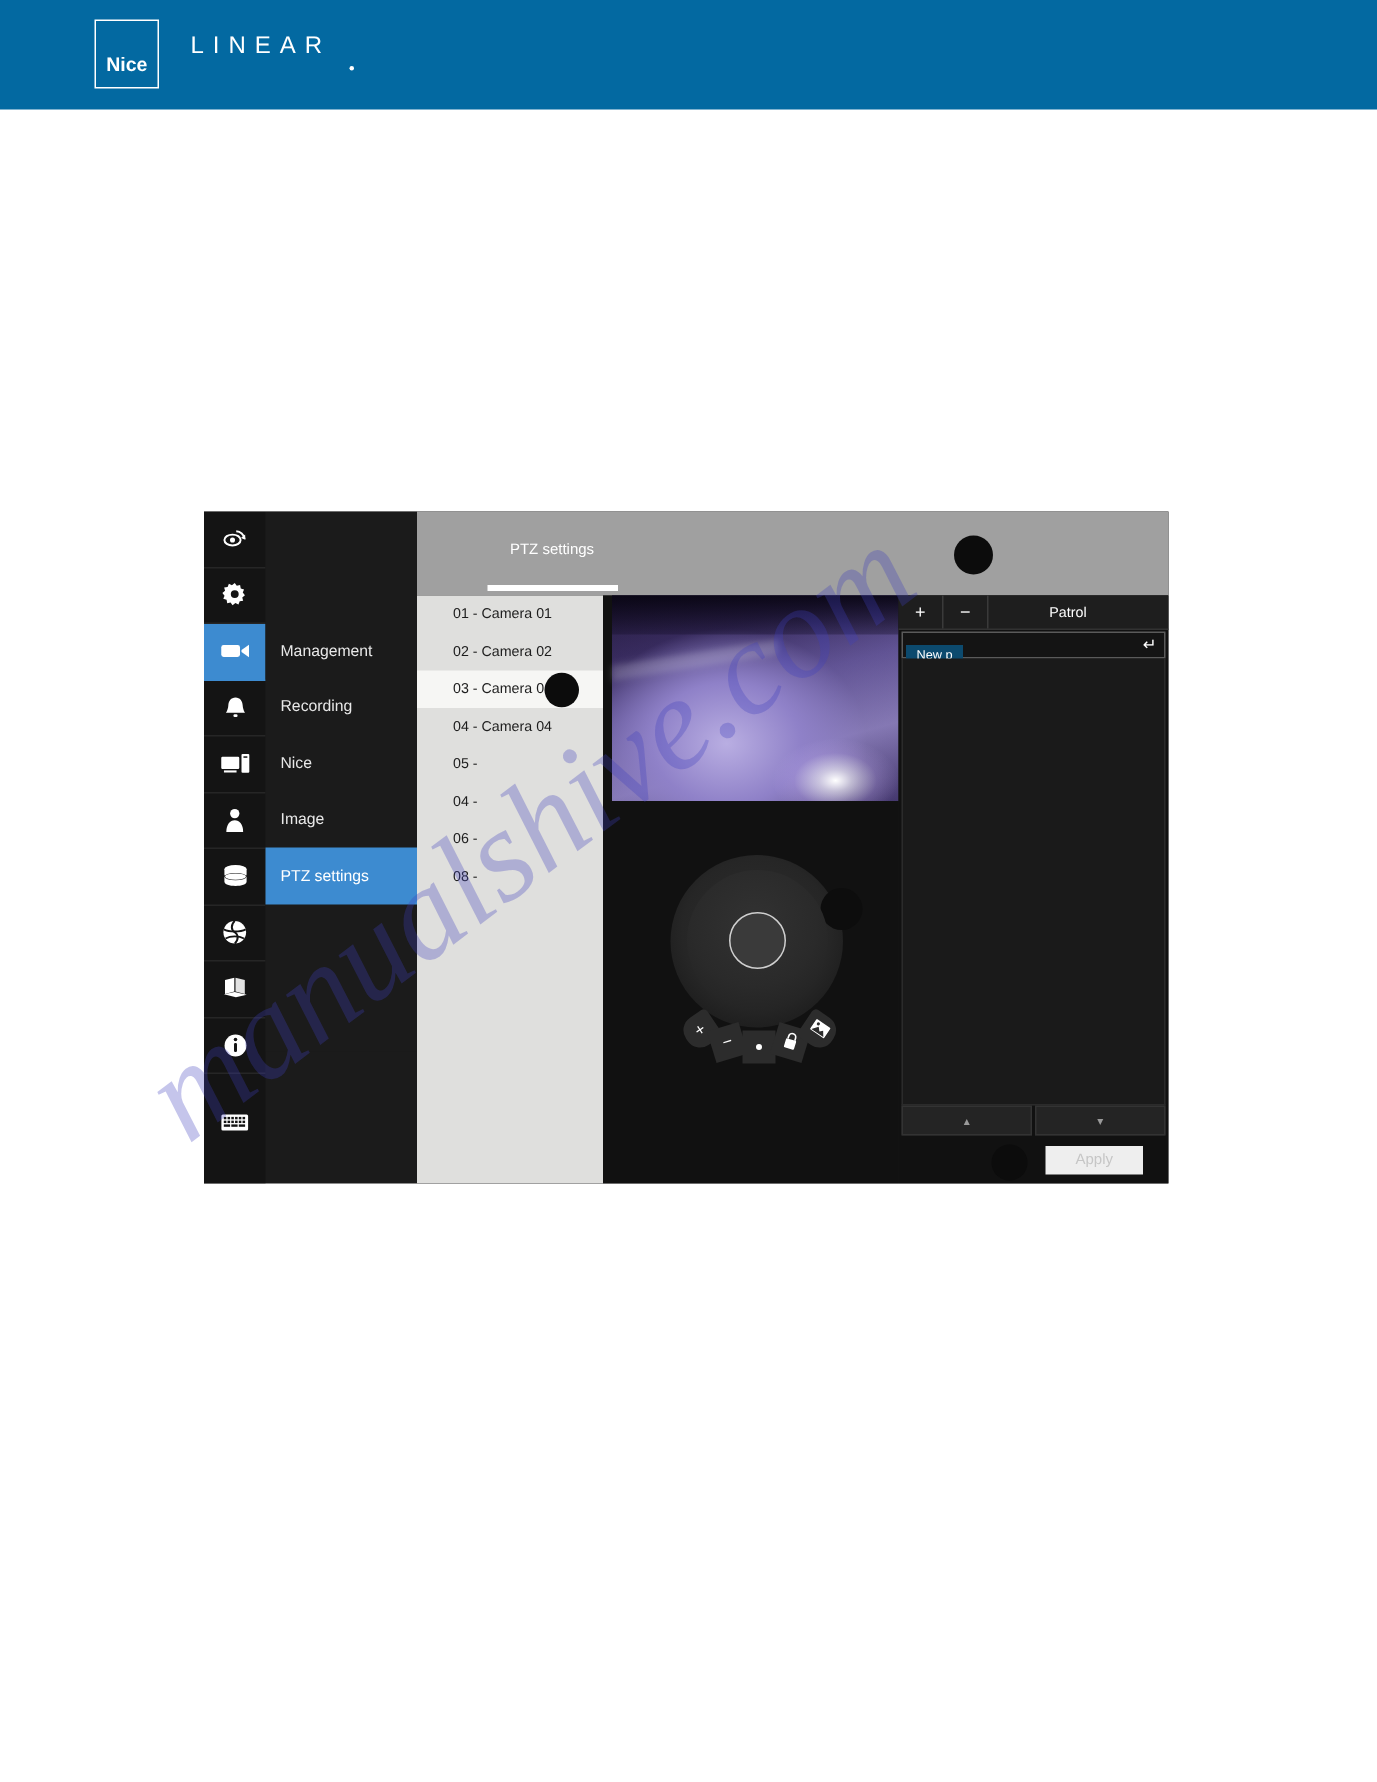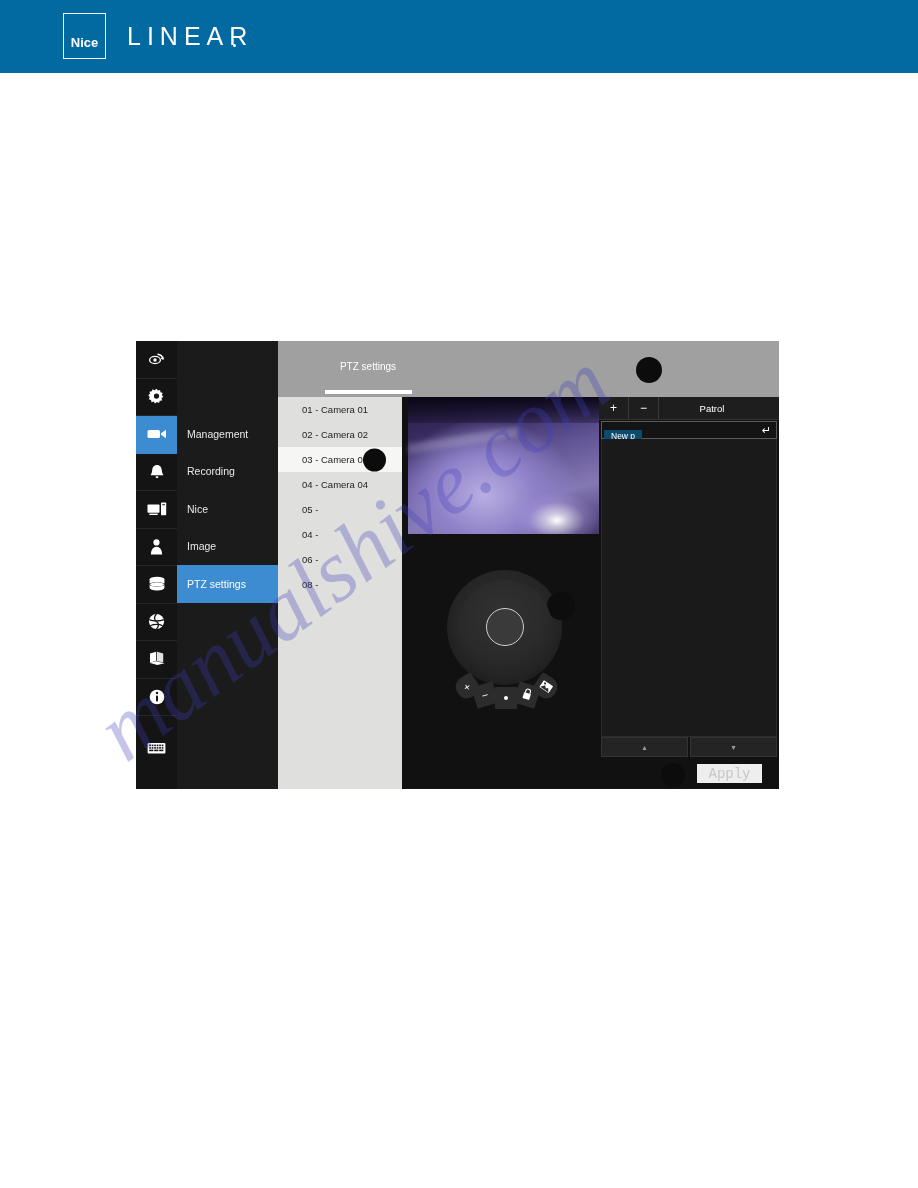--- a/index.html
+++ b/index.html
@@ -39,21 +39,21 @@
     color: #ffffff;
     font-size: 13px;
     font-weight: bold;
     letter-spacing: 0px;
     font-family: "Liberation Sans", sans-serif;
   }
   .brand-linear {
     position: absolute;
     left: 127px; top: 22px;
     color: #ffffff;
-    font-size: 25px;
+    font-size: 16px;
     letter-spacing: 6px;
     font-weight: 300;
     font-family: "Liberation Sans", sans-serif;
   }
   .brand-linear-dot {
     position: absolute;
     left: 233px; top: 44px;
     width: 3px; height: 3px;
     background: #ffffff;
     border-radius: 50%;
@@ -352,25 +352,24 @@
     width: 24px; height: 24px;
     border-radius: 50%;
     background: #0c0c0c;
   }
   .apply-btn {
     position: absolute;
     left: 98px; top: 367px;
     width: 65px; height: 19px;
     background: #eeeeee;
     color: #c6c6c6;
-    font-size: 14px;
+    font-size: 10px;
     display: flex;
     align-items: center;
     justify-content: center;
-    font-family: Liberation Mono, monospace;
   }
   .cursor-arrow {
     position: absolute;
     width: 12px; height: 16px;
     pointer-events: none;
   }
   .cur-arrow-joy   { left: 296px; top: 331px; }
 
   
   .watermark {

